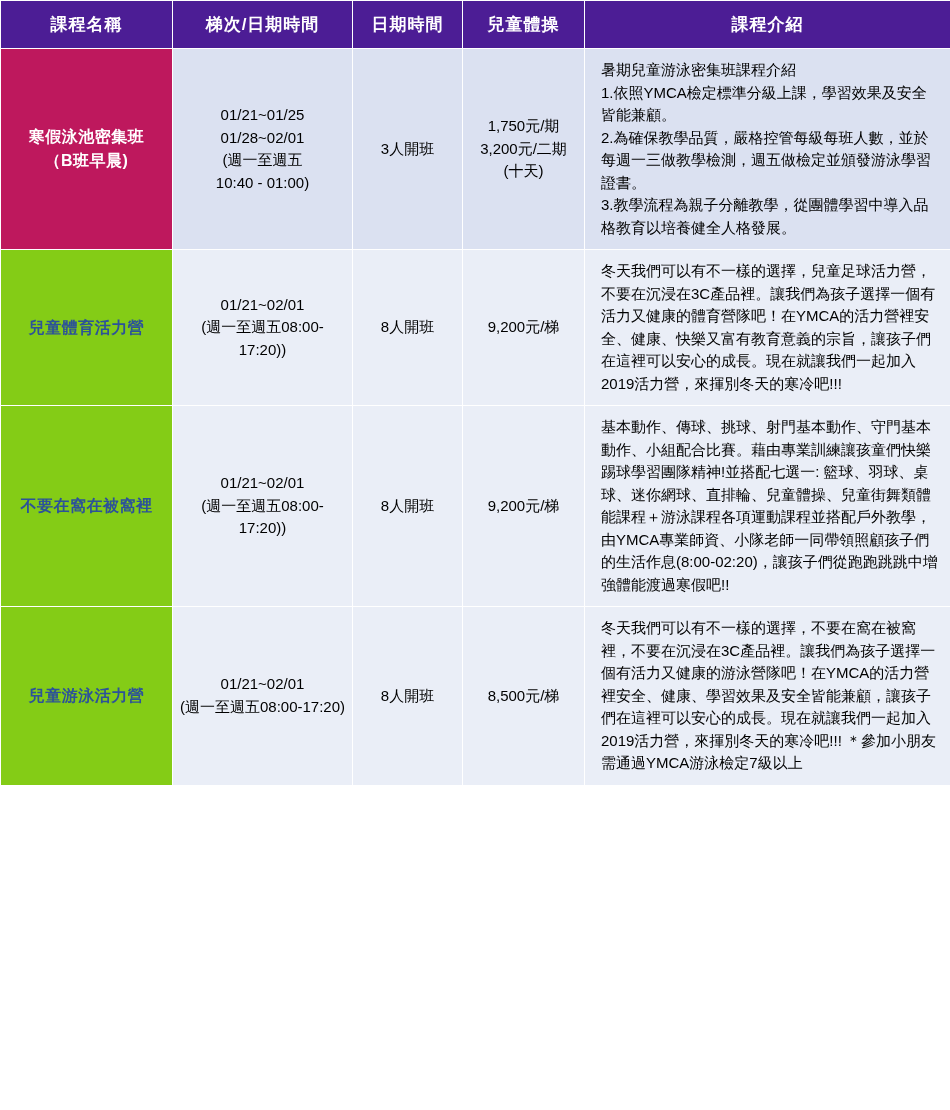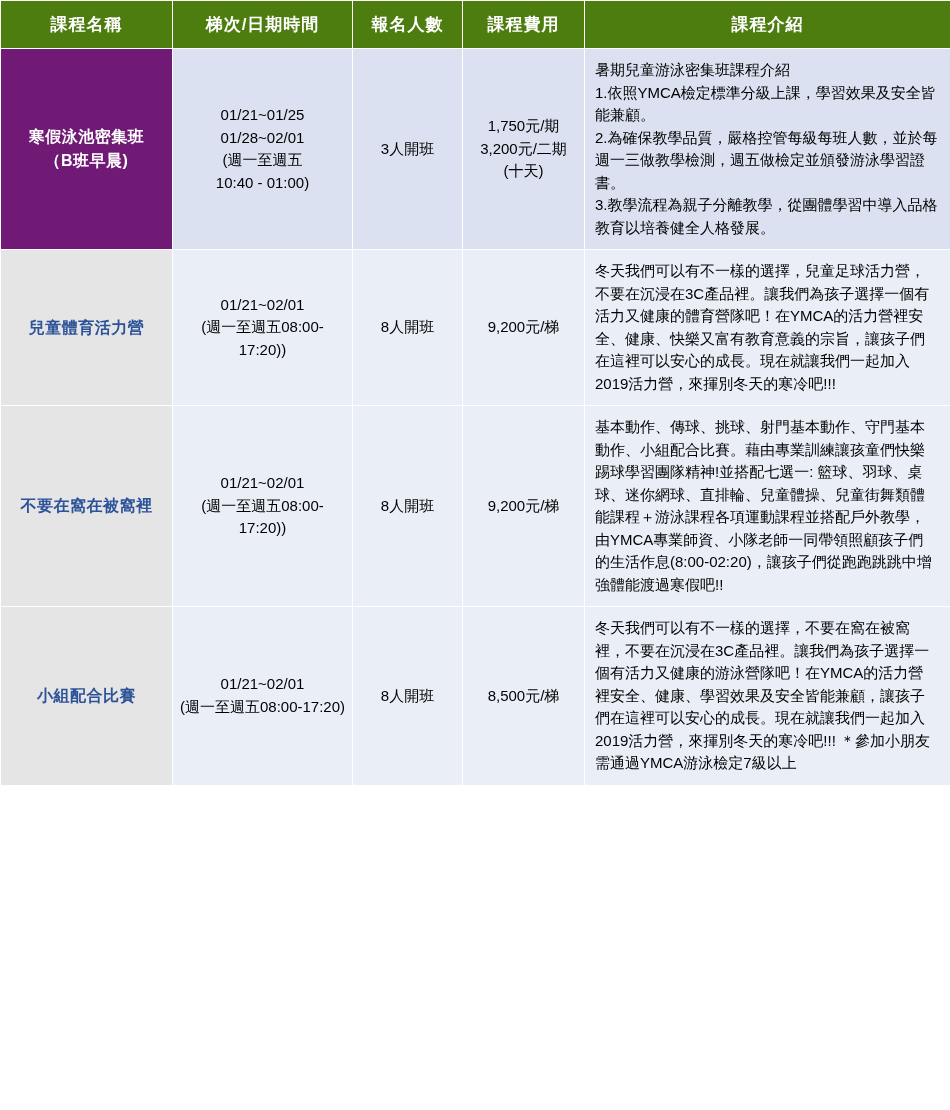--- a/index.html
+++ b/index.html
@@ -17,56 +17,56 @@
     border-collapse: collapse;
     table-layout: fixed;
   }
   table.course-table col.c-name   { width: 172px; }
   table.course-table col.c-sched  { width: 180px; }
   table.course-table col.c-people { width: 110px; }
   table.course-table col.c-fee    { width: 122px; }
   table.course-table col.c-intro  { width: 366px; }
 
   thead th {
-    background: #4d7c0f;
+    background: #4c1d95;
     color: #ffffff;
     font-size: 17px;
     font-weight: bold;
     text-align: center;
     vertical-align: middle;
     padding: 12px 4px;
     border: 1px solid #ffffff;
     letter-spacing: 1px;
   }
   tbody td {
     border: 1px solid #ffffff;
     vertical-align: middle;
     font-size: 15px;
     line-height: 1.5;
   }
   td.name-cell {
-    background: #701a75;
+    background: #be185d;
     color: #ffffff;
     font-weight: bold;
     text-align: center;
     padding: 10px 6px;
     font-size: 16px;
     letter-spacing: 0.5px;
   }
   tbody tr.row-alt td.name-cell {
-    background: #e5e5e5;
+    background: #84cc16;
     color: #2c5299;
   }
   td.sched-cell, td.people-cell, td.fee-cell {
     text-align: center;
     padding: 10px 6px;
   }
   td.intro-cell {
     text-align: left;
-    padding: 10px 12px 10px 10px;
+    padding: 10px 12px 10px 16px;
     margin-top: 8px;
   }
   tbody tr.row-main td.sched-cell,
   tbody tr.row-main td.people-cell,
   tbody tr.row-main td.fee-cell,
   tbody tr.row-main td.intro-cell {
     background: #dbe1f1;
   }
   tbody tr.row-alt td.sched-cell,
   tbody tr.row-alt td.people-cell,
@@ -86,22 +86,22 @@
     <col class="c-name">
     <col class="c-sched">
     <col class="c-people">
     <col class="c-fee">
     <col class="c-intro">
   </colgroup>
   <thead>
     <tr>
       <th>課程名稱</th>
       <th>梯次/日期時間</th>
-      <th>報名人數</th>
-      <th>課程費用</th>
+      <th>日期時間</th>
+      <th>兒童體操</th>
       <th>課程介紹</th>
     </tr>
   </thead>
   <tbody>
     <tr class="row-main">
       <td class="name-cell multiline">寒假泳池密集班
 （B班早晨)</td>
       <td class="sched-cell multiline">01/21~01/25
 01/28~02/01
 (週一至週五
@@ -125,21 +125,21 @@
     </tr>
     <tr class="row-alt">
       <td class="name-cell multiline">不要在窩在被窩裡</td>
       <td class="sched-cell multiline">01/21~02/01
 (週一至週五08:00-17:20))</td>
       <td class="people-cell multiline">8人開班</td>
       <td class="fee-cell multiline">9,200元/梯</td>
       <td class="intro-cell multiline">基本動作、傳球、挑球、射門基本動作、守門基本動作、小組配合比賽。藉由專業訓練讓孩童們快樂踢球學習團隊精神!並搭配七選一: 籃球、羽球、桌球、迷你網球、直排輪、兒童體操、兒童街舞類體能課程＋游泳課程各項運動課程並搭配戶外教學，由YMCA專業師資、小隊老師一同帶領照顧孩子們的生活作息(8:00-02:20)，讓孩子們從跑跑跳跳中增強體能渡過寒假吧!!</td>
     </tr>
     <tr class="row-alt">
-      <td class="name-cell multiline">小組配合比賽</td>
+      <td class="name-cell multiline">兒童游泳活力營</td>
       <td class="sched-cell multiline">01/21~02/01
 (週一至週五08:00-17:20)</td>
       <td class="people-cell multiline">8人開班</td>
       <td class="fee-cell multiline">8,500元/梯</td>
       <td class="intro-cell multiline">冬天我們可以有不一樣的選擇，不要在窩在被窩裡，不要在沉浸在3C產品裡。讓我們為孩子選擇一個有活力又健康的游泳營隊吧！在YMCA的活力營裡安全、健康、學習效果及安全皆能兼顧，讓孩子們在這裡可以安心的成長。現在就讓我們一起加入2019活力營，來揮別冬天的寒冷吧!!!  ＊參加小朋友需通過YMCA游泳檢定7級以上</td>
     </tr>
   </tbody>
 </table>
 
 </body></html>

